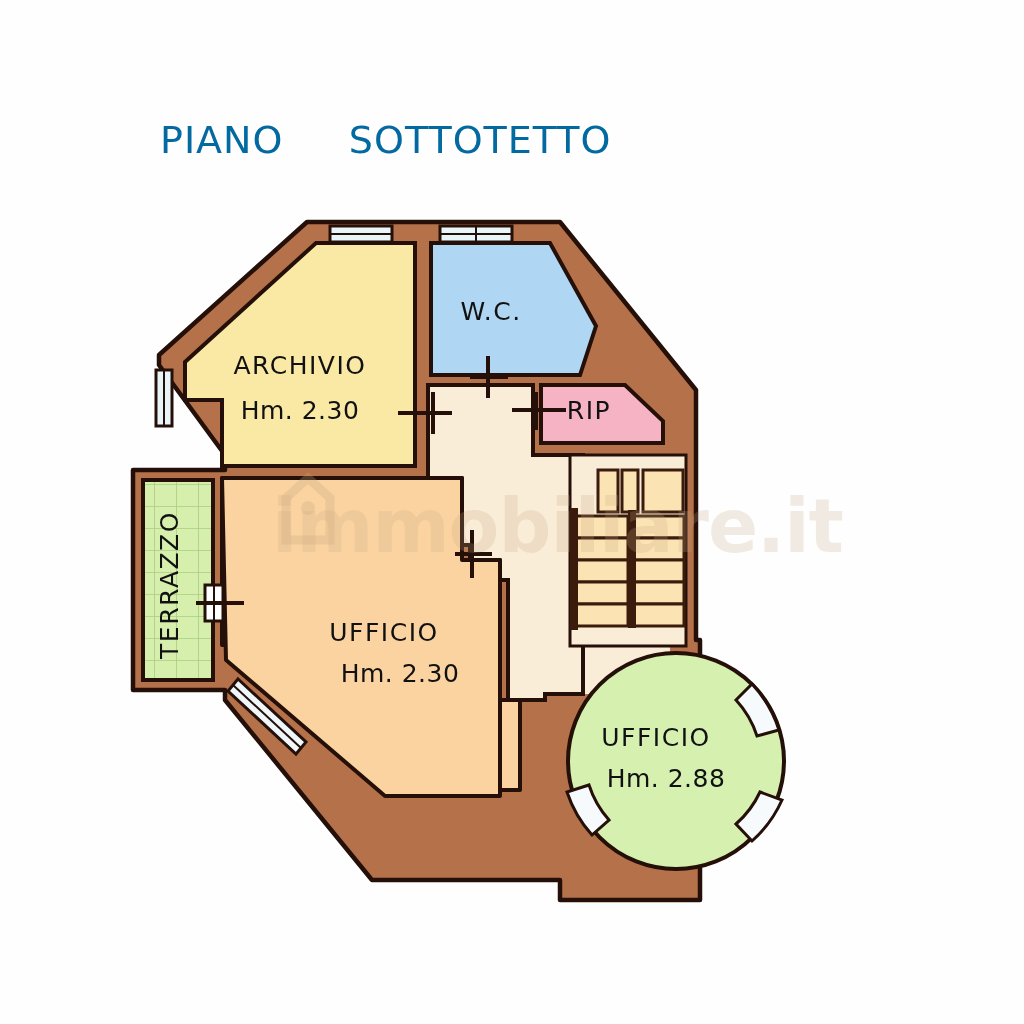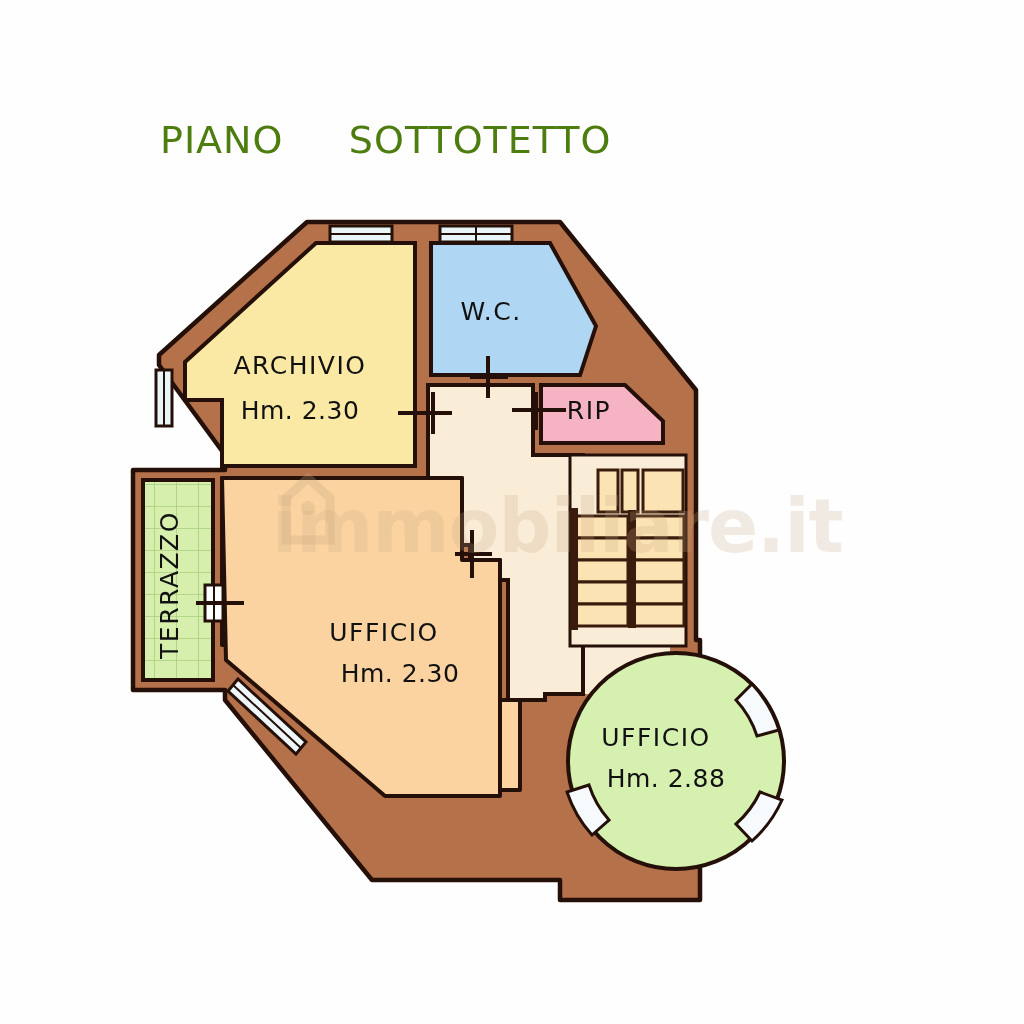--- a/index.html
+++ b/index.html
@@ -1,20 +1,20 @@
 <!DOCTYPE html>
 <html><head>
 <meta charset="utf-8">
 <style>
   html,body{margin:0;padding:0;background:#ffffff;}
   body{width:1024px;height:1024px;overflow:hidden;
        font-family:"DejaVu Sans","Liberation Sans",sans-serif;}
   #plan-root{position:relative;width:1024px;height:1024px;background:#fefefe;}
   #plan-title{position:absolute;left:160px;top:118px;font-size:38px;letter-spacing:1px;
-              color:#4d7c0f;font-family:"DejaVu Sans","Liberation Sans",sans-serif;
+              color:#0369a1;font-family:"DejaVu Sans","Liberation Sans",sans-serif;
               font-weight:400;white-space:pre;}
   svg#floorplan{position:absolute;left:0;top:0;width:1024px;height:1024px;}
   .rmlabel{font-family:"DejaVu Sans","Liberation Sans",sans-serif;fill:#111;
            text-anchor:middle;font-weight:400;}
   .rmname{font-size:25px;letter-spacing:1.5px;}
   .rmh{font-size:25px;letter-spacing:0.5px;}
   .wmtext{font-family:"DejaVu Sans","Liberation Sans",sans-serif;
           fill:#c8a882;opacity:.22;font-size:74px;font-weight:700;letter-spacing:-1px;}
 </style>
 </head>

